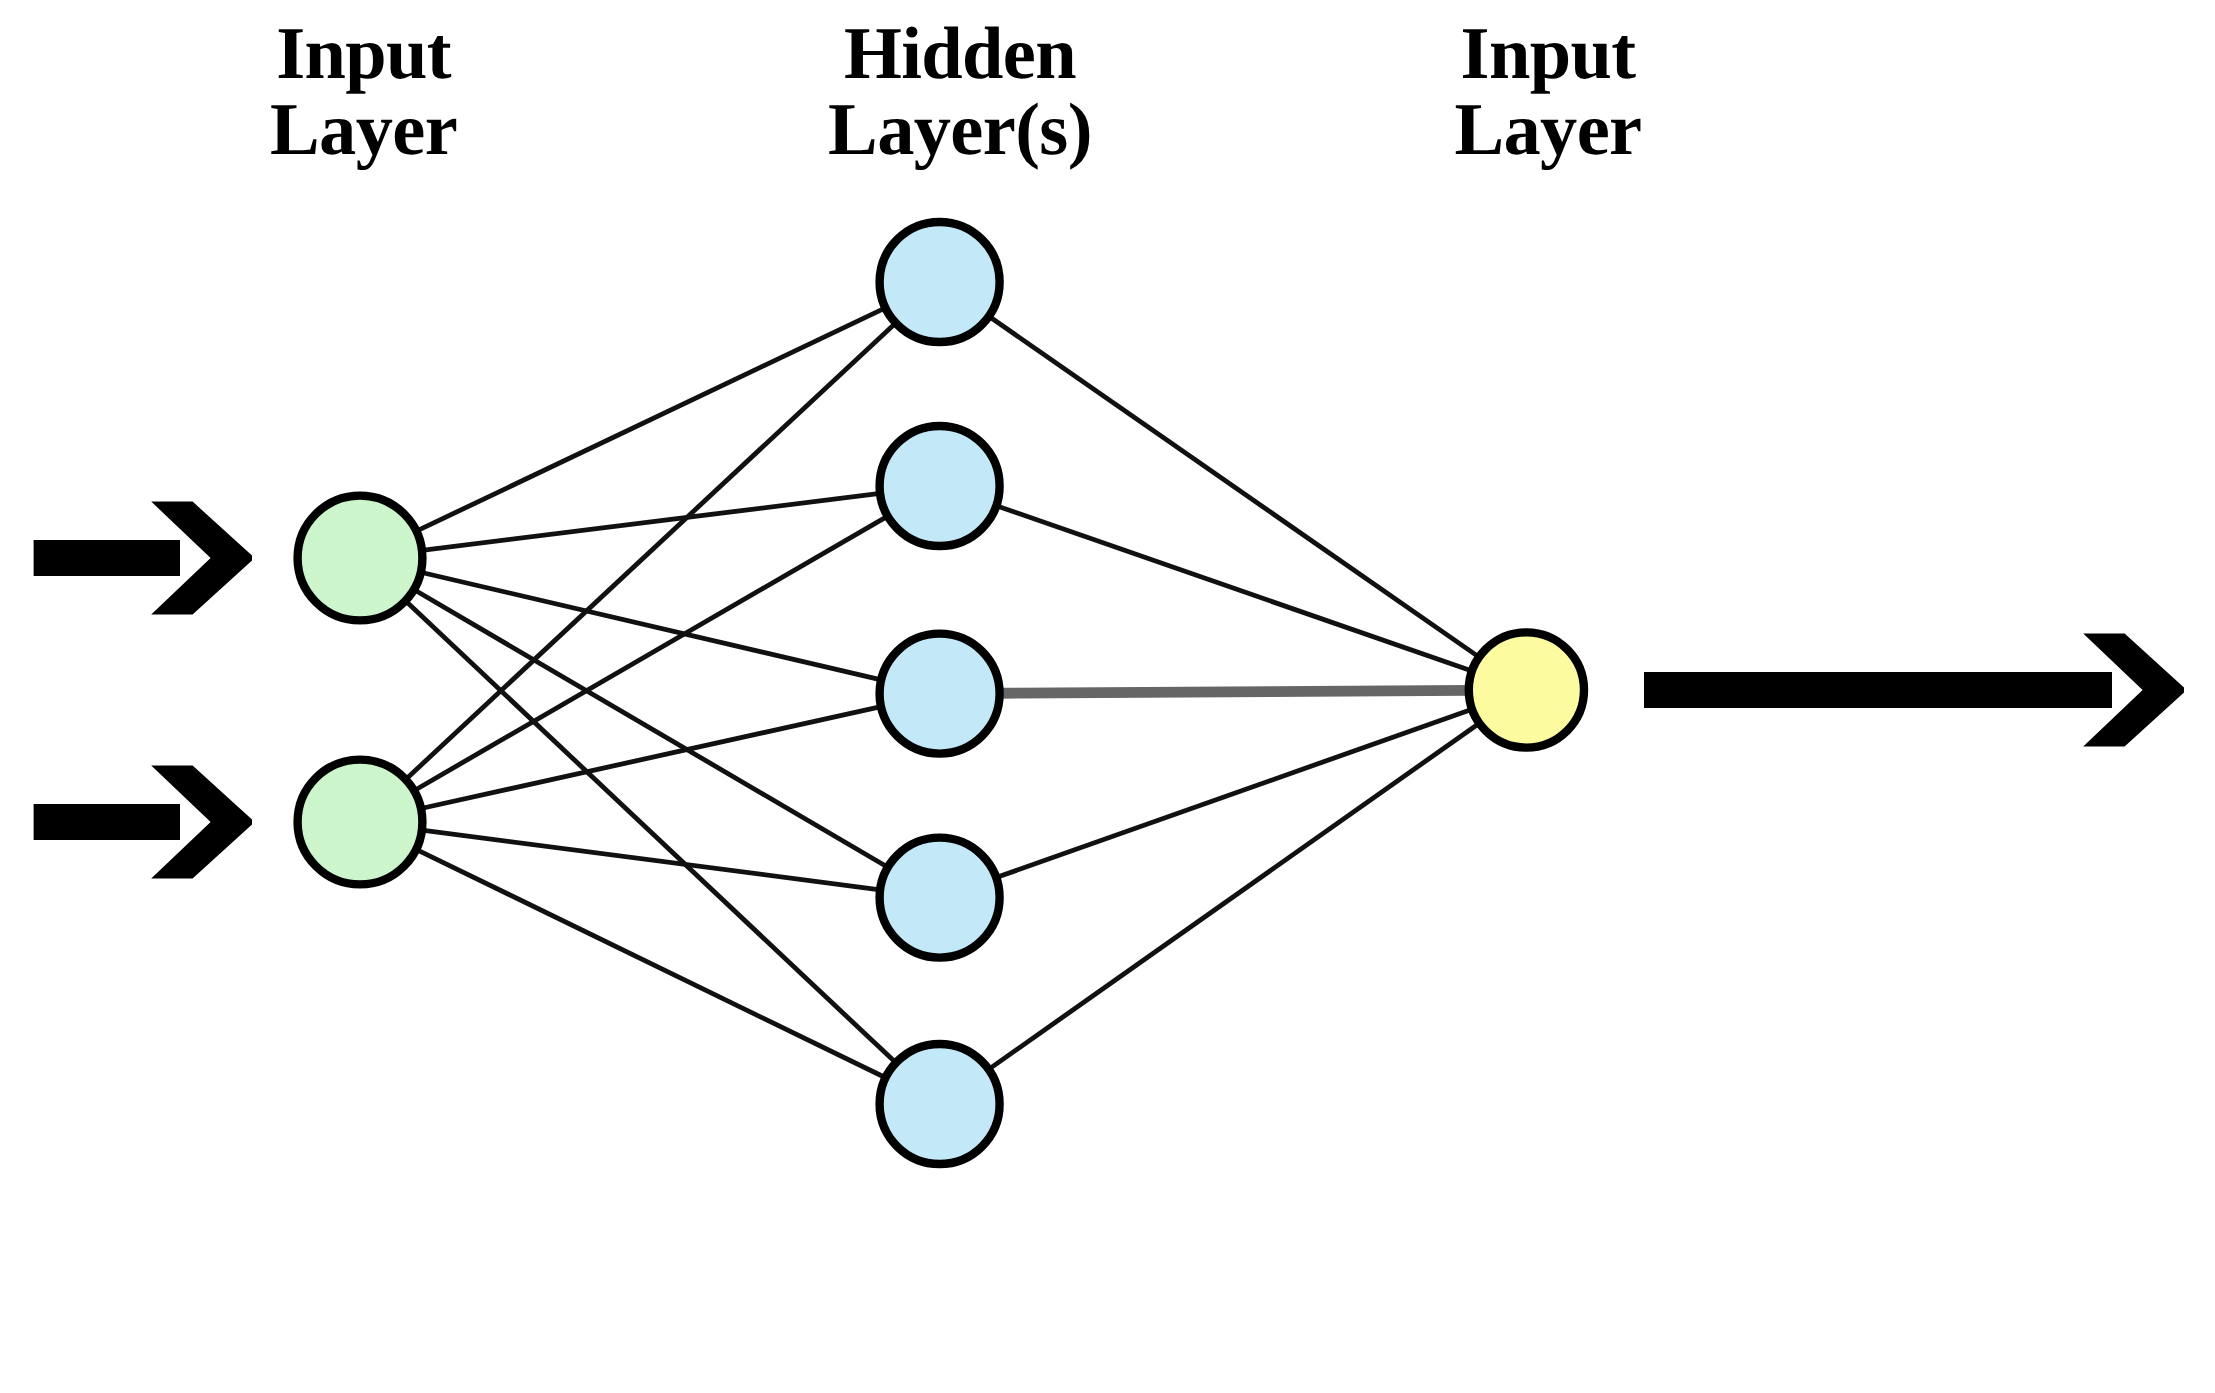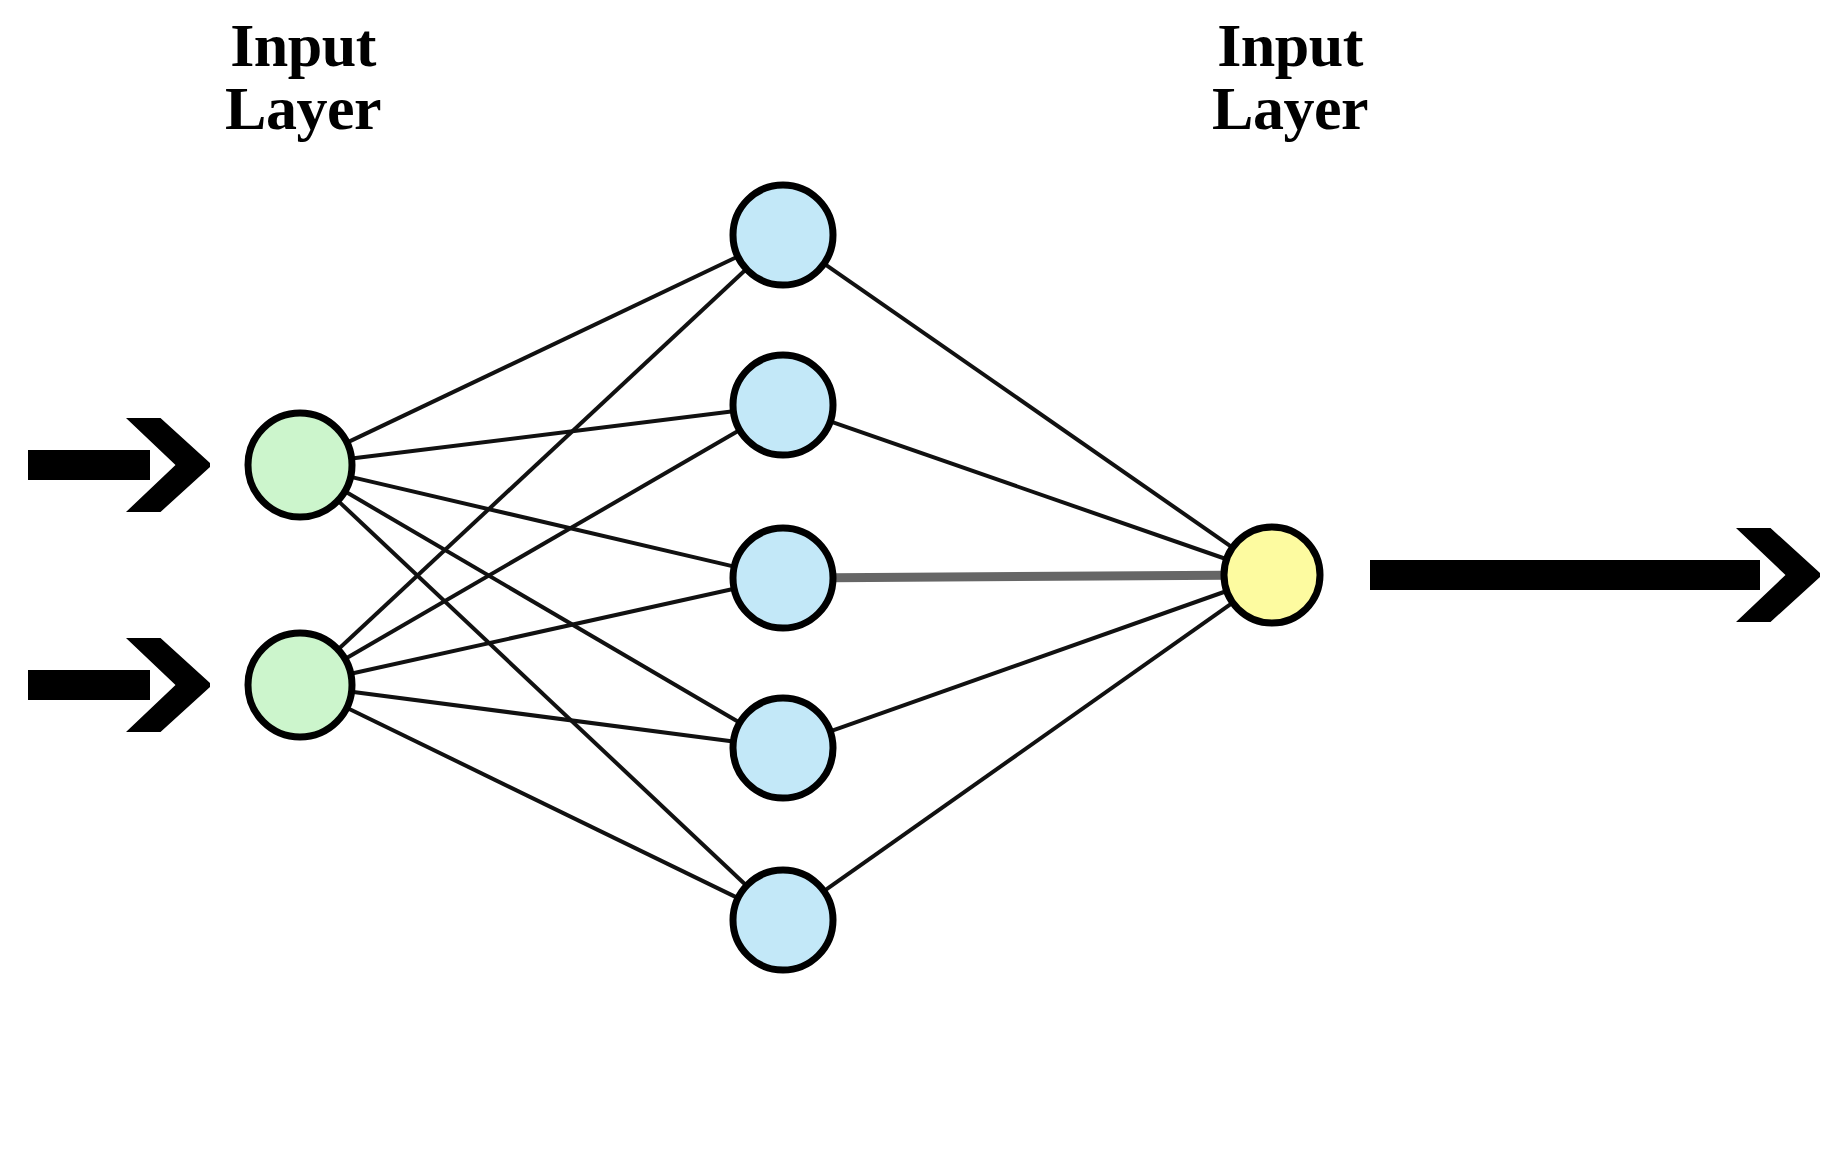--- a/index.html
+++ b/index.html
@@ -93,17 +93,19 @@
           <rect x="1370" y="560" width="390" height="30" fill="#000000"></rect>
           <polygon points="1736,528 1770.5,528 1820,573 1820,577 1770.5,622 1736,622 1785.5,575" fill="#000000"></polygon>
         </g>
       </g>
 
   </svg>
 
   <div class="layer-title" id="title-input">Input
 Layer</div>
 
+  <div class="layer-title" id="title-hidden">Hidden
+Layer(s)</div>
 
   <div class="layer-title" id="title-output">Input
 Layer</div>
 
 </div>
 
 </body></html>

